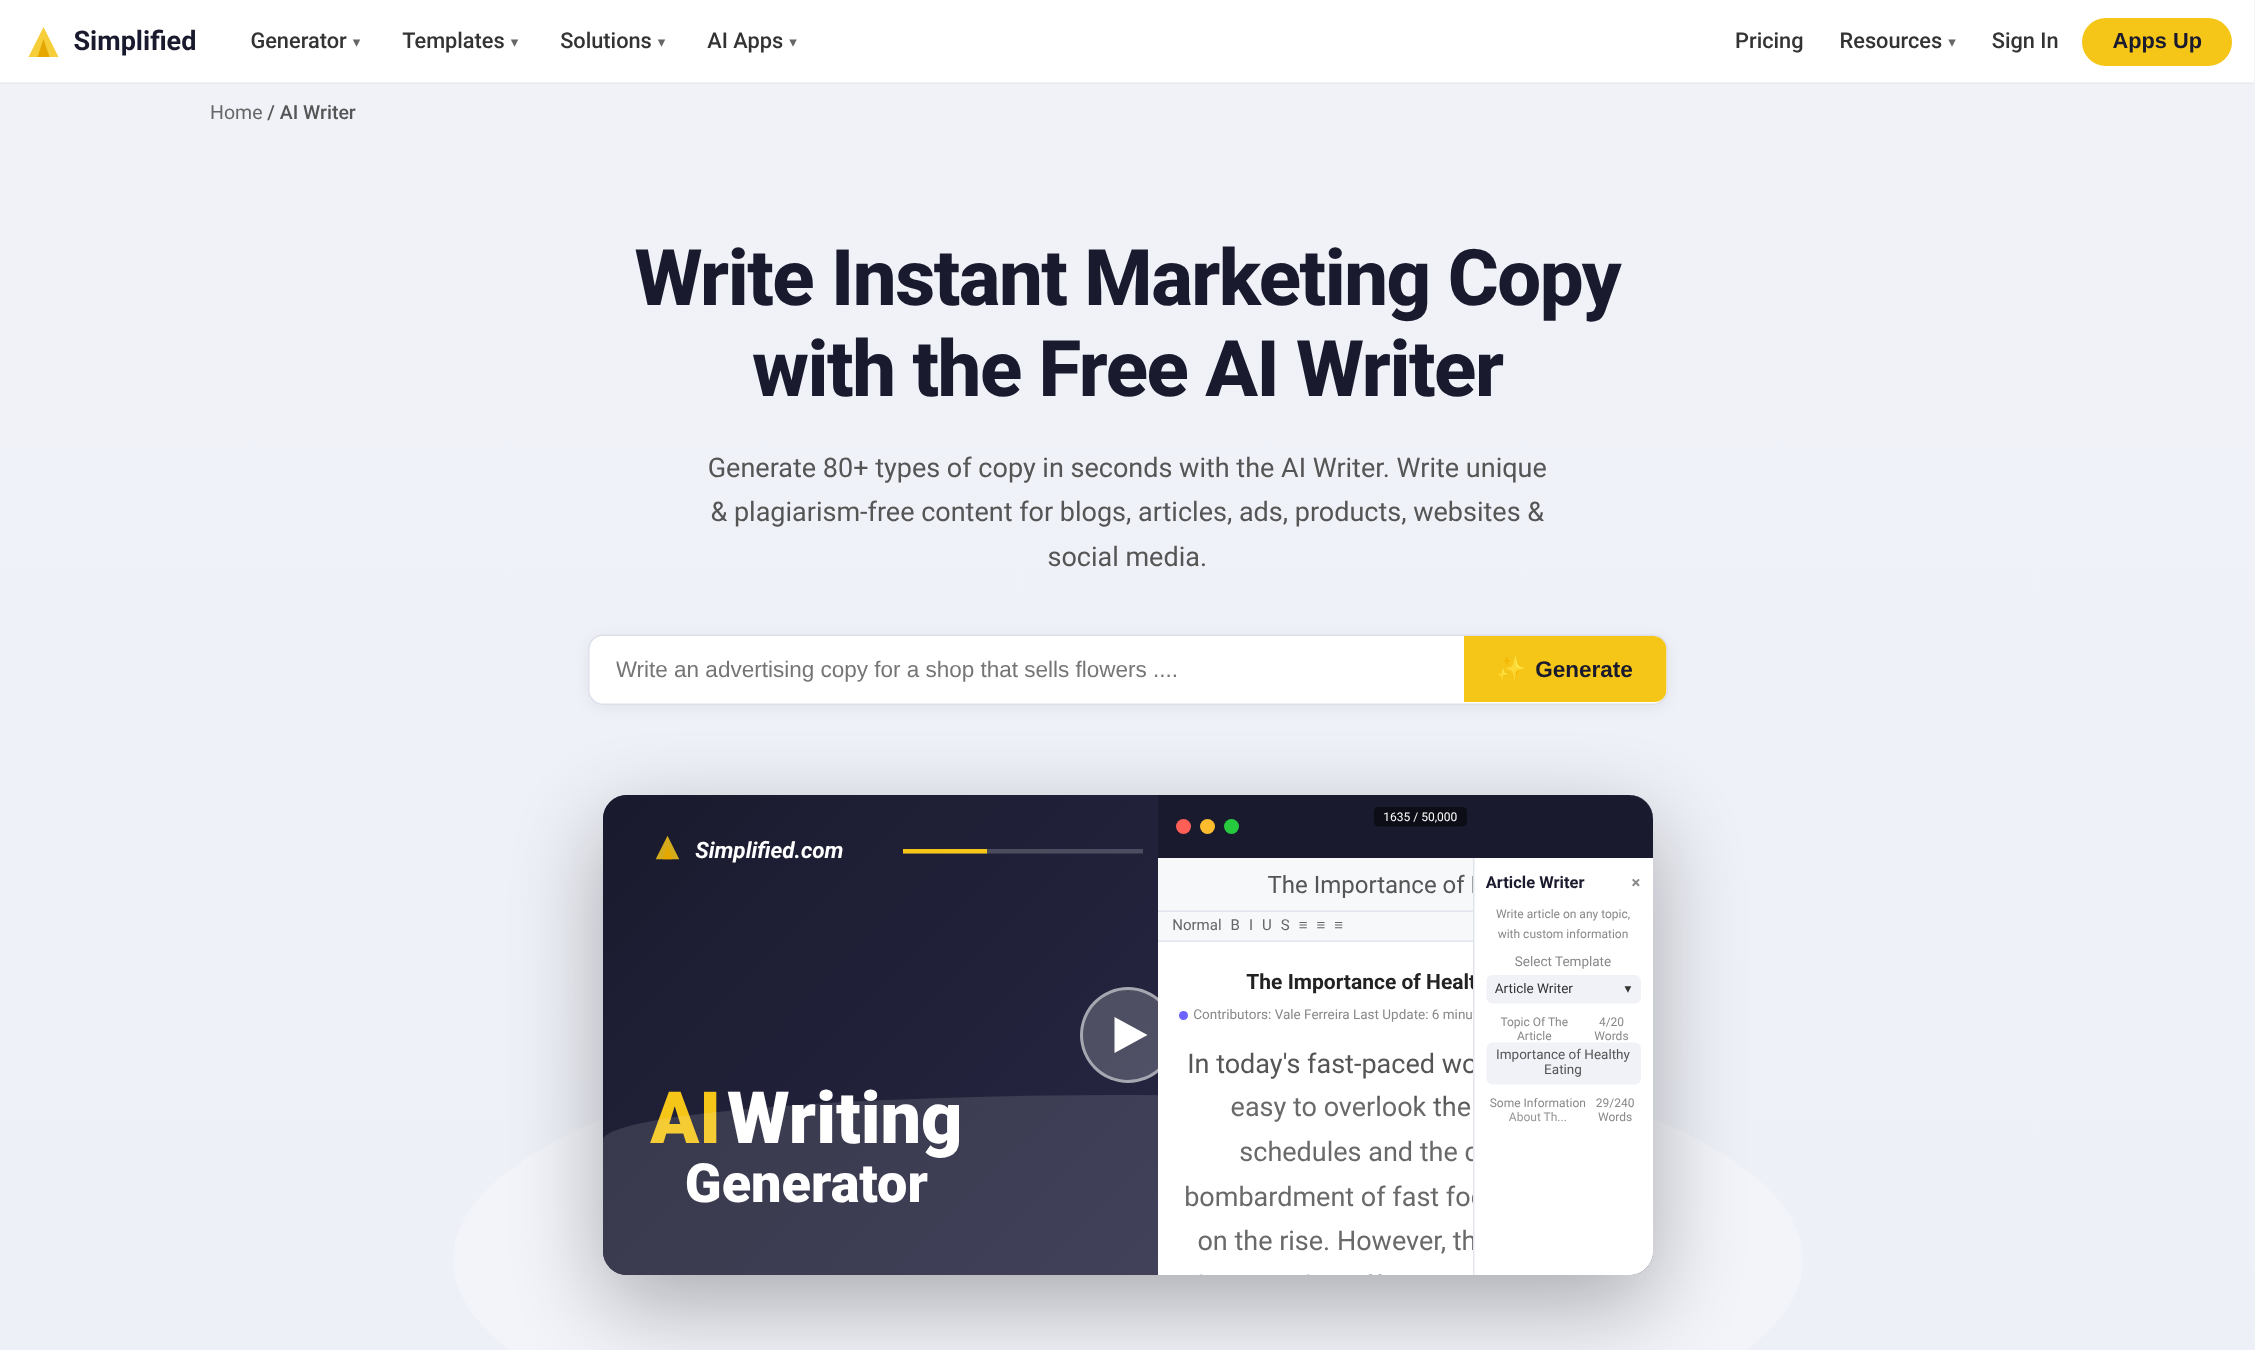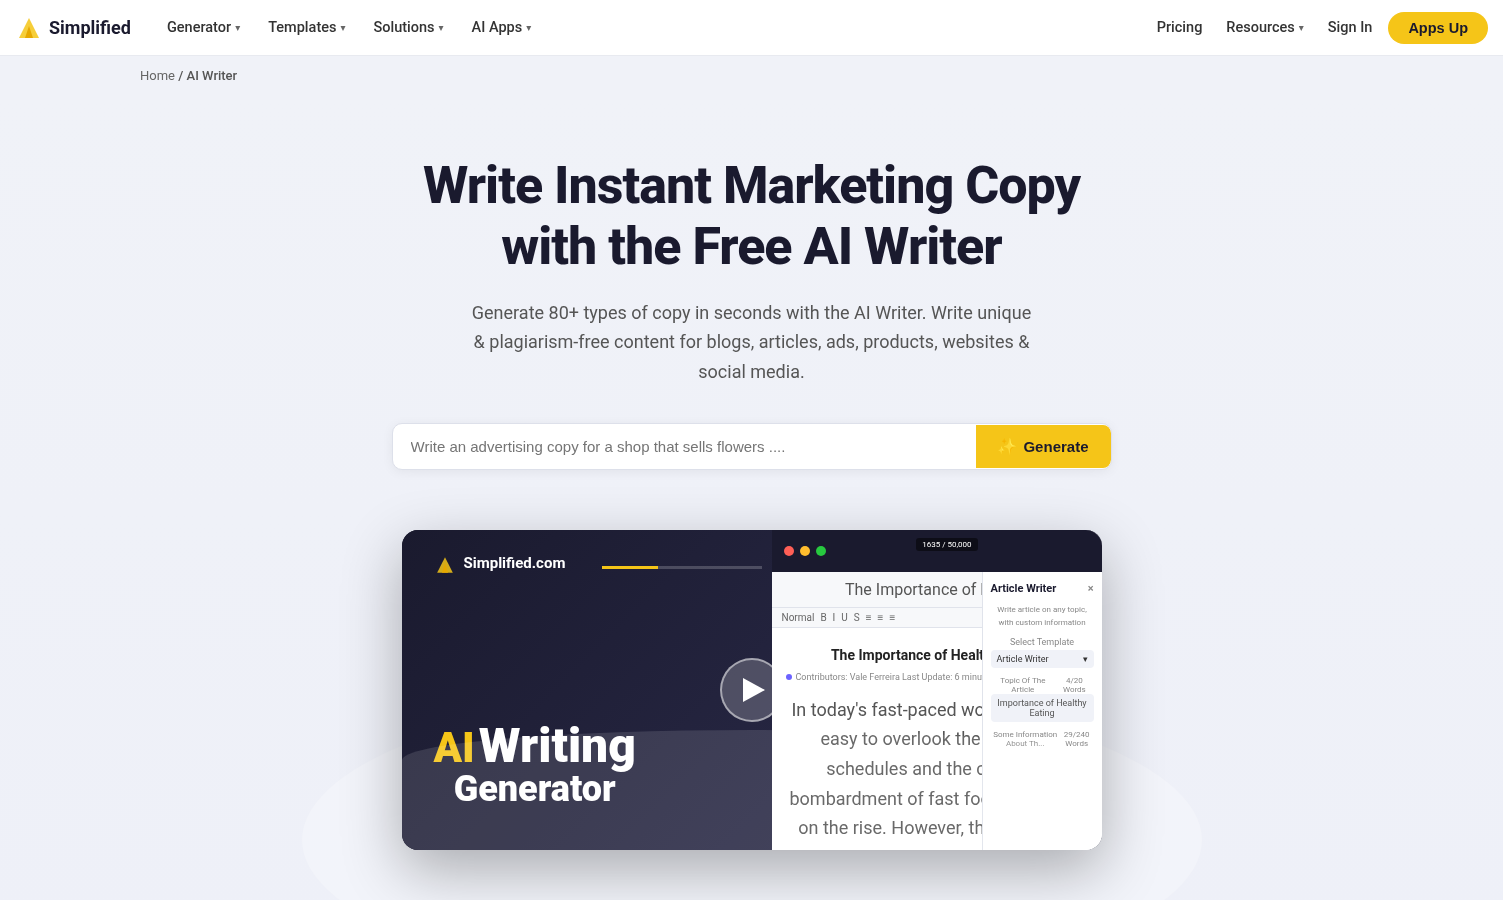--- a/index.html
+++ b/index.html
@@ -191,35 +191,36 @@
       position: relative;
       height: 320px;
       display: flex;
       align-items: center;
     }
     .video-logo-area {
       position: absolute;
       top: 24px;
       left: 32px;
       display: flex;
-      align-items: flex-start;
+      align-items: flex-end;
       gap: 8px;
+      font-style: italic;
     }
     .video-logo-text {
       color: #fff;
       font-size: 15px;
       font-weight: 700;
     }
     .ai-writing-text {
       position: absolute;
       bottom: 40px;
       left: 32px;
     }
     .ai-writing-text .ai-word {
-      font-size: 42px;
+      font-size: 48px;
       font-weight: 900;
       color: #f5c518;
       line-height: 1;
     }
     .ai-writing-text .writing-word {
       font-size: 48px;
       font-weight: 900;
       color: #fff;
       line-height: 1;
     }

